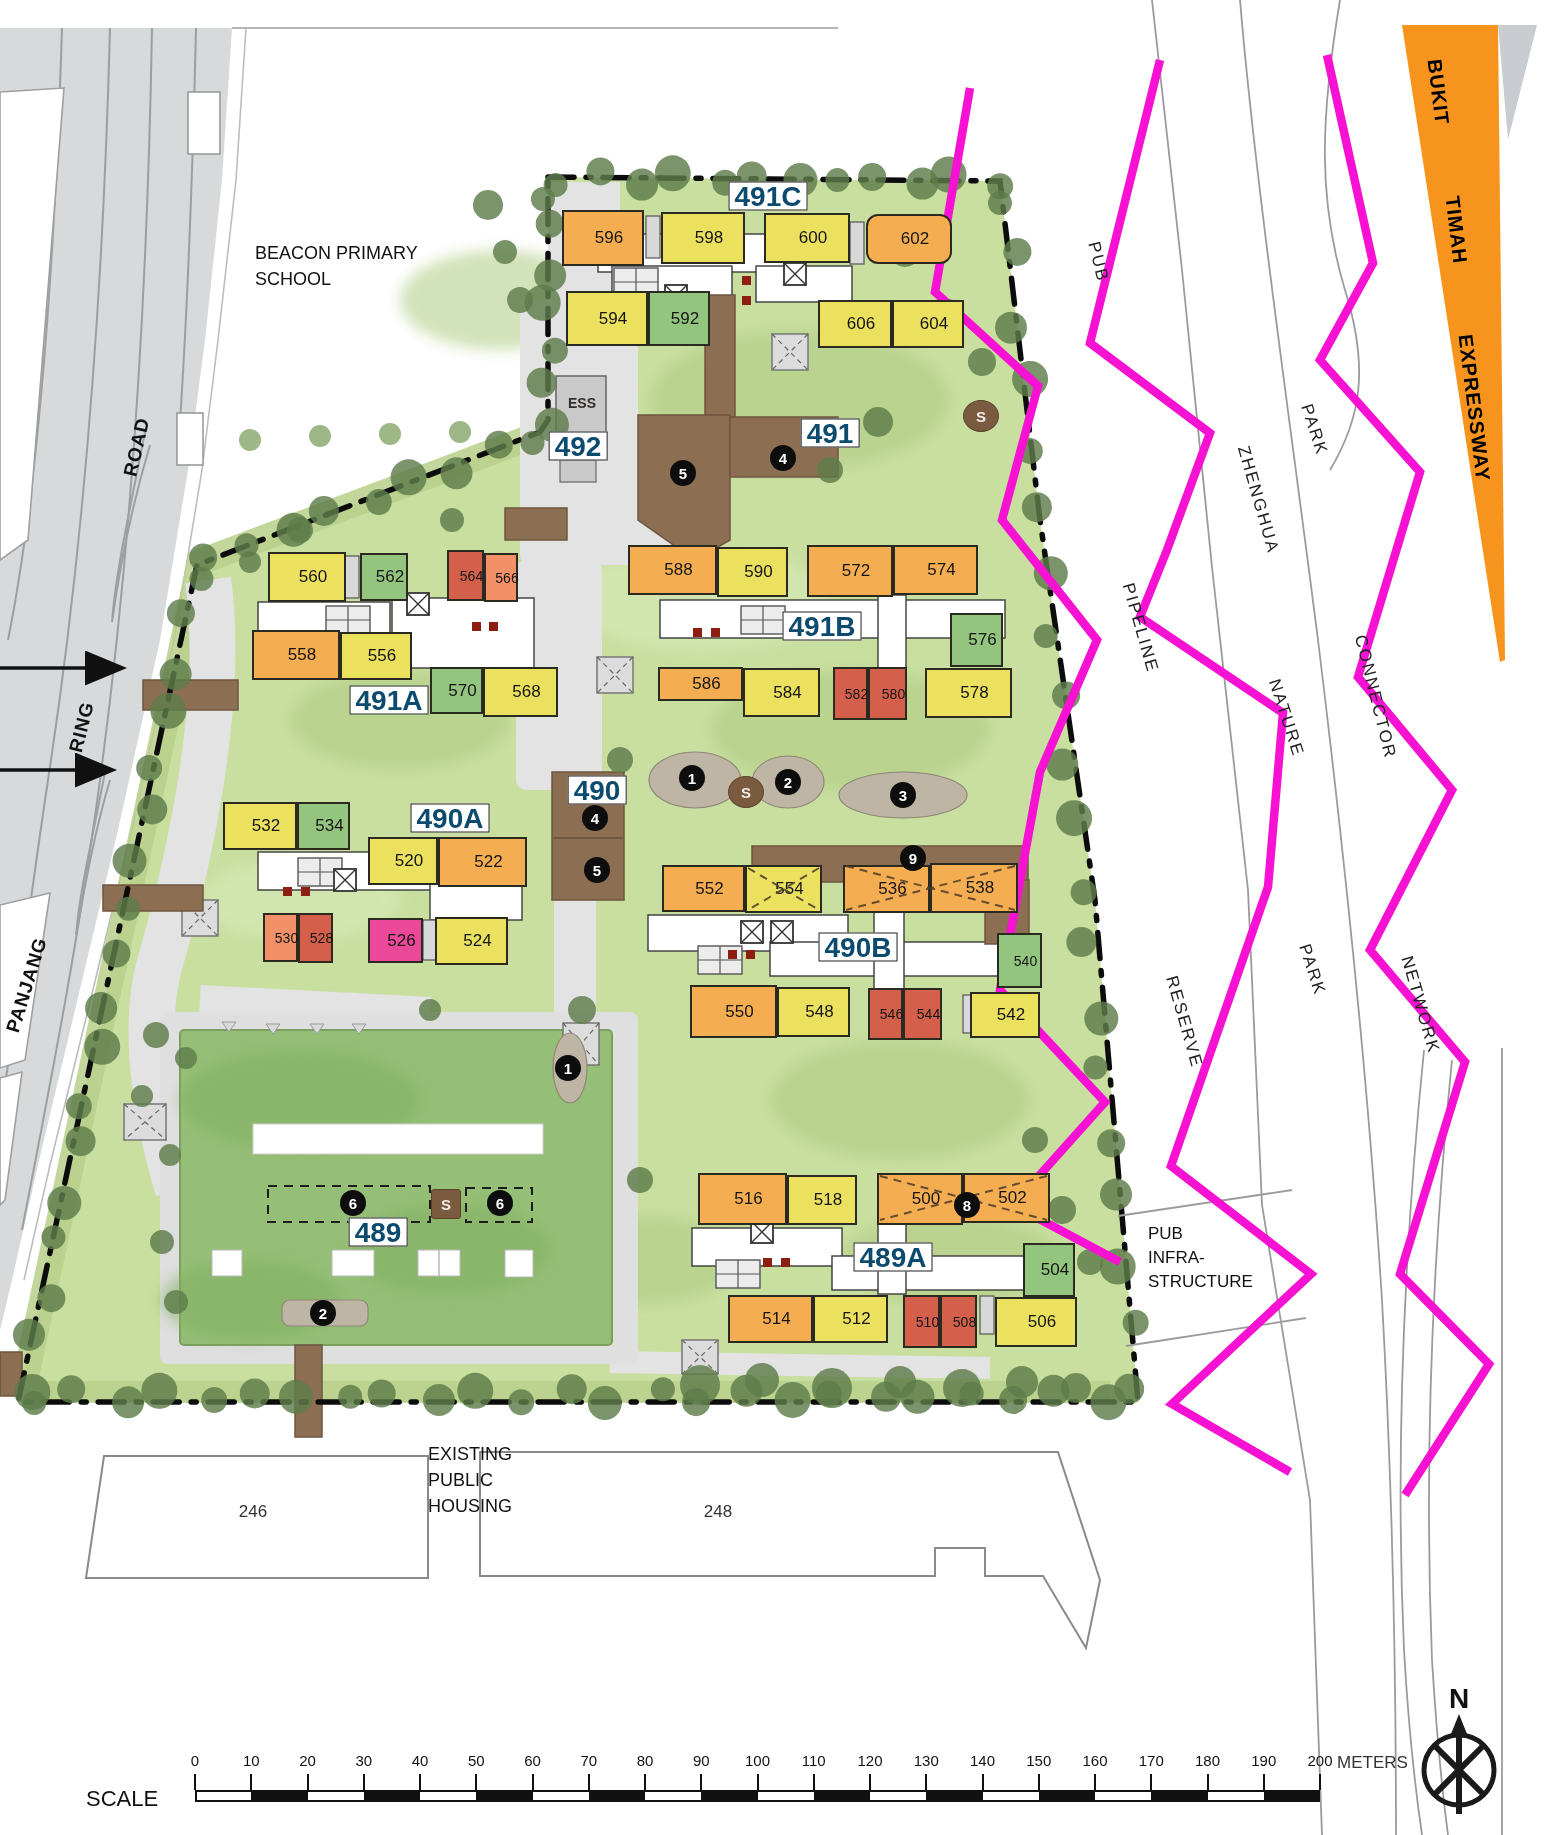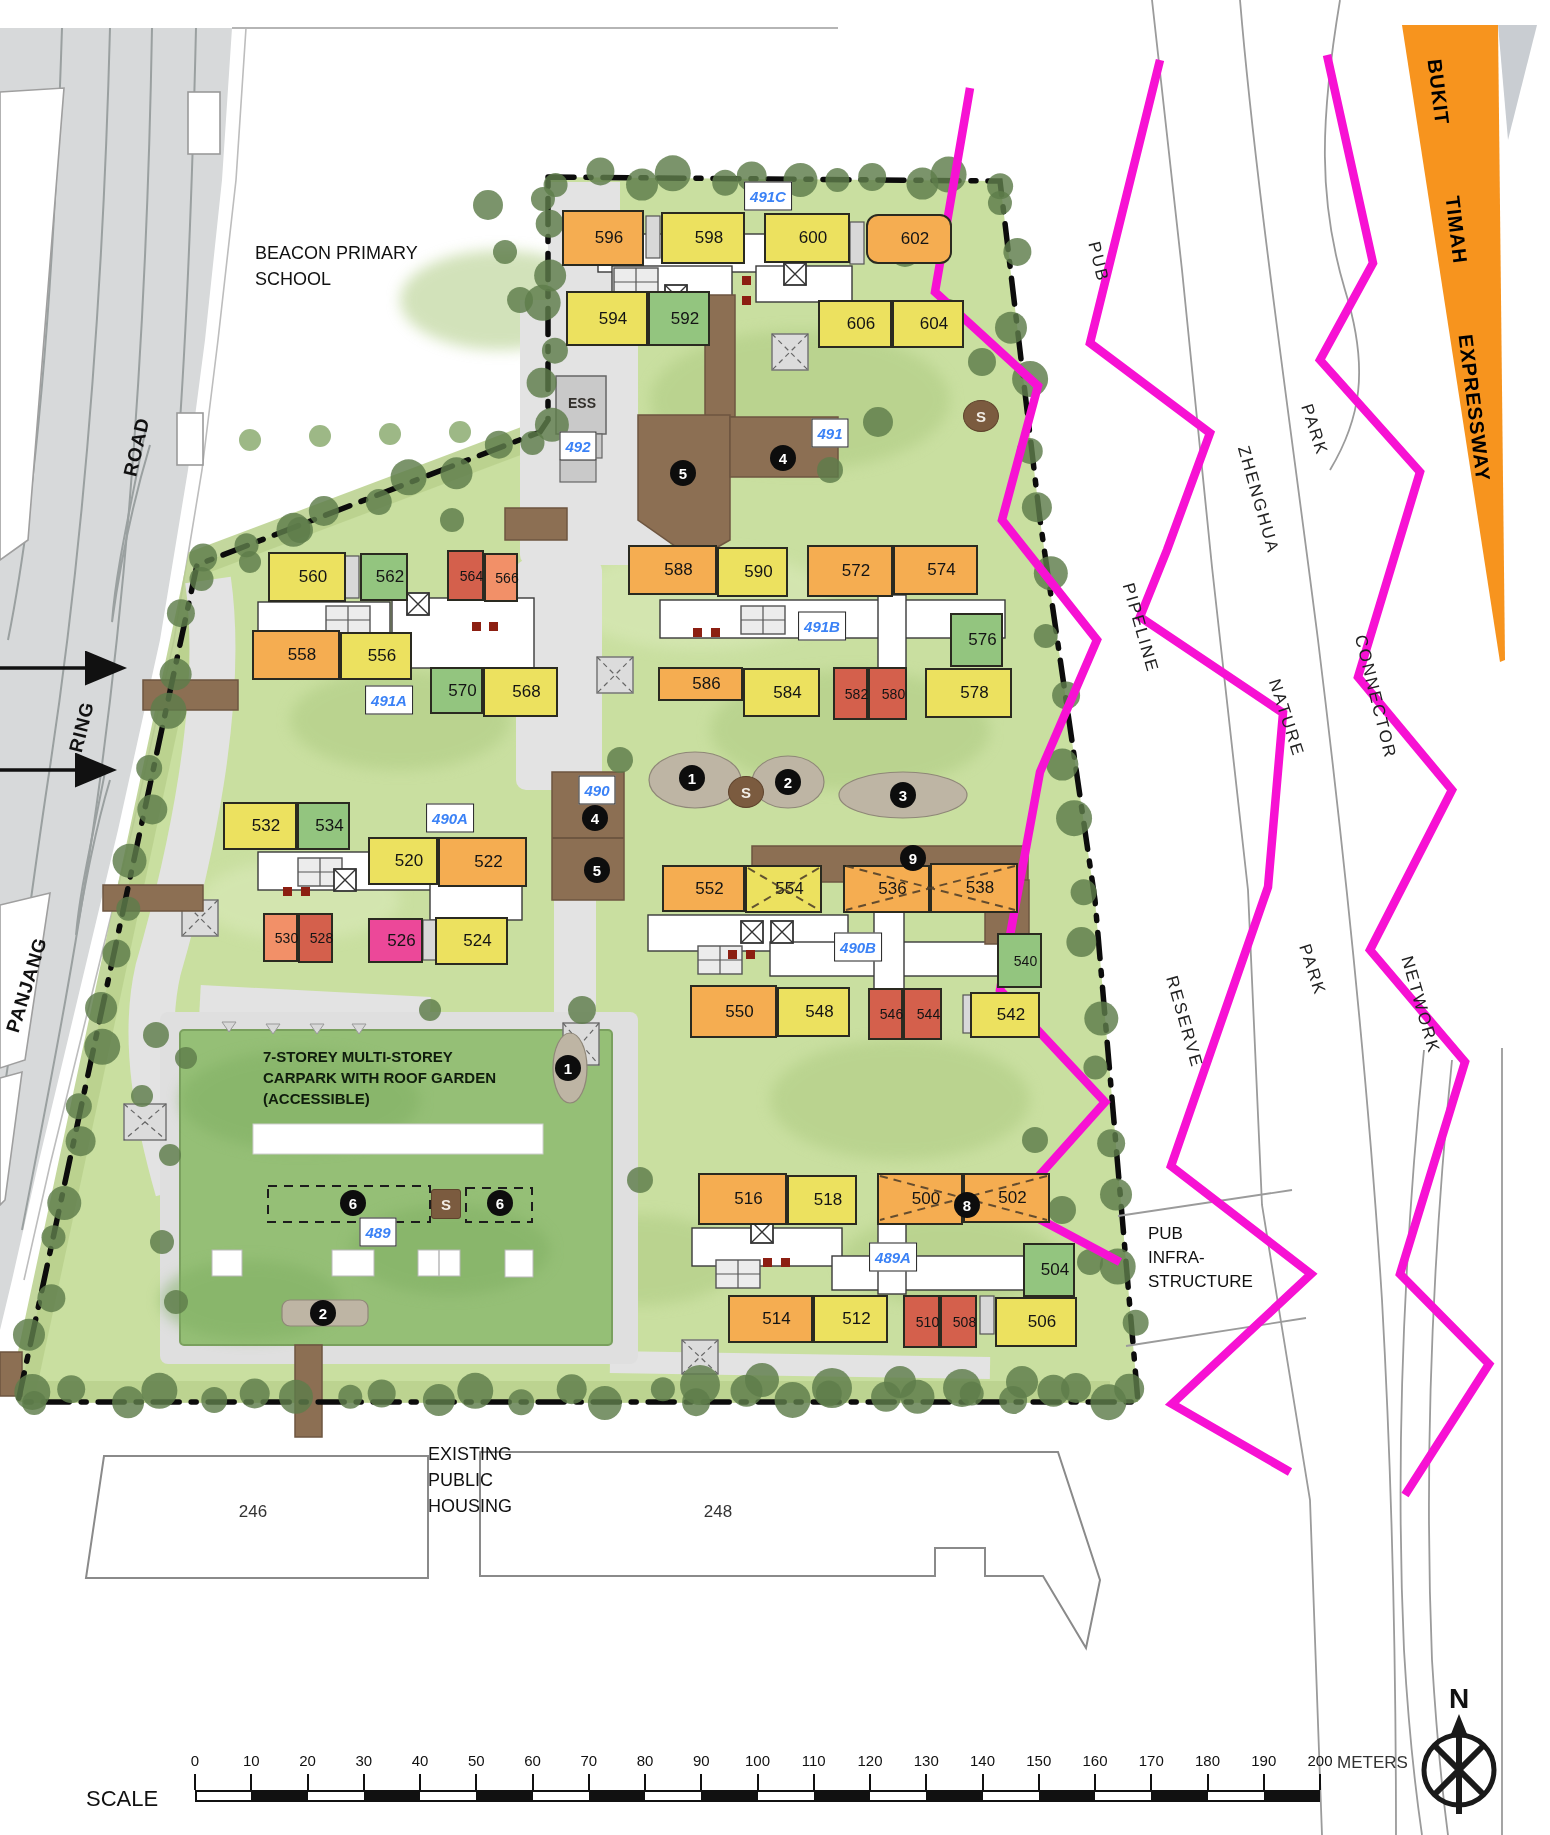--- a/index.html
+++ b/index.html
@@ -6,21 +6,21 @@
   .canvas{position:relative;width:1550px;height:1835px;background:#fff;overflow:hidden;
           font-family:"Liberation Sans",sans-serif;}
   .canvas svg{position:absolute;left:0;top:0;}
   #base{z-index:1;}
   #anno{position:absolute;left:0;top:0;width:100%;height:100%;z-index:2;}
   #overlay{z-index:3;pointer-events:none;}
   #annoTop{position:absolute;left:0;top:0;width:100%;height:100%;z-index:4;}
   .unit{position:absolute;display:flex;align-items:center;justify-content:center;
         border:2px solid #2a2a20;box-sizing:border-box;font-size:17px;color:#141414;font-weight:500;padding-left:12px;}
   .block-label{position:absolute;transform:translate(-50%,-50%);background:#fff;border:1px solid #222;
-        padding:0 5px;font-weight:bold;font-size:15px;color:#3b82f6;white-space:nowrap;line-height:27px;font-style:italic;}
+        padding:0 5px;font-weight:bold;font-size:28px;color:#0c4a6e;white-space:nowrap;line-height:27px;}
   .marker{position:absolute;width:26px;height:26px;border-radius:50%;background:#0d0d0d;color:#fff;
         font-weight:bold;font-size:15px;display:flex;align-items:center;justify-content:center;
         transform:translate(-50%,-50%);}
   .s-marker{position:absolute;width:34px;height:30px;border-radius:50%;background:#7B5B3F;color:#f2ede6;
         font-size:15px;font-weight:bold;display:flex;align-items:center;justify-content:center;
         transform:translate(-50%,-50%);border:1px solid #5e432c;}
   .s-square{border-radius:3px;width:28px;height:28px;}
   .rot{position:absolute;transform-origin:center;white-space:nowrap;}
   .lbl-road{font-weight:bold;font-size:19px;color:#111;letter-spacing:1px;}
   .lbl-area{font-size:17px;color:#222;letter-spacing:2px;}
@@ -534,23 +534,20 @@
       <div class="rot lbl-area" style="left: 1286px; top: 718px; transform: translate(-50%, -50%) rotate(72deg);">NATURE</div>
       <div class="rot lbl-area" style="left: 1375px; top: 697px; transform: translate(-50%, -50%) rotate(76deg);">CONNECTOR</div>
       <div class="rot lbl-area" style="left: 1184px; top: 1022px; transform: translate(-50%, -50%) rotate(74deg);">RESERVE</div>
       <div class="rot lbl-area" style="left: 1312px; top: 970px; transform: translate(-50%, -50%) rotate(72deg);">PARK</div>
       <div class="rot lbl-area" style="left: 1420px; top: 1005px; transform: translate(-50%, -50%) rotate(74deg);">NETWORK</div>
       <div class="rot lbl-bke" style="left: 1438px; top: 92px; transform: translate(-50%, -50%) rotate(83deg);">BUKIT</div>
       <div class="rot lbl-bke" style="left: 1456px; top: 230px; transform: translate(-50%, -50%) rotate(83deg);">TIMAH</div>
       <div class="rot lbl-bke" style="left: 1474px; top: 408px; transform: translate(-50%, -50%) rotate(83deg);">EXPRESSWAY</div>
       <div class="plain lbl-school" style="left: 255px; top: 240px;">BEACON PRIMARY
 SCHOOL</div>
-      <div class="plain lbl-carpark" style="left: 263px; top: 1046px;">7-STOREY MULTI-STOREY
-CARPARK WITH ROOF GARDEN
-(ACCESSIBLE)</div>
       <div class="plain lbl-housing" style="left: 428px; top: 1441px;">EXISTING
 PUBLIC
 HOUSING</div>
       <div class="plain lbl-pub" style="left: 1148px; top: 1222px;">PUB
 INFRA-
 STRUCTURE</div>
       <div class="plain lbl-num center" style="left: 253px; top: 1512px;">246</div>
       <div class="plain lbl-num center" style="left: 718px; top: 1512px;">248</div>
       <div class="plain lbl-scale" style="left: 86px; top: 1786px;">SCALE</div>
       <div class="plain lbl-ess center" style="left: 582px; top: 403px;">ESS</div>

